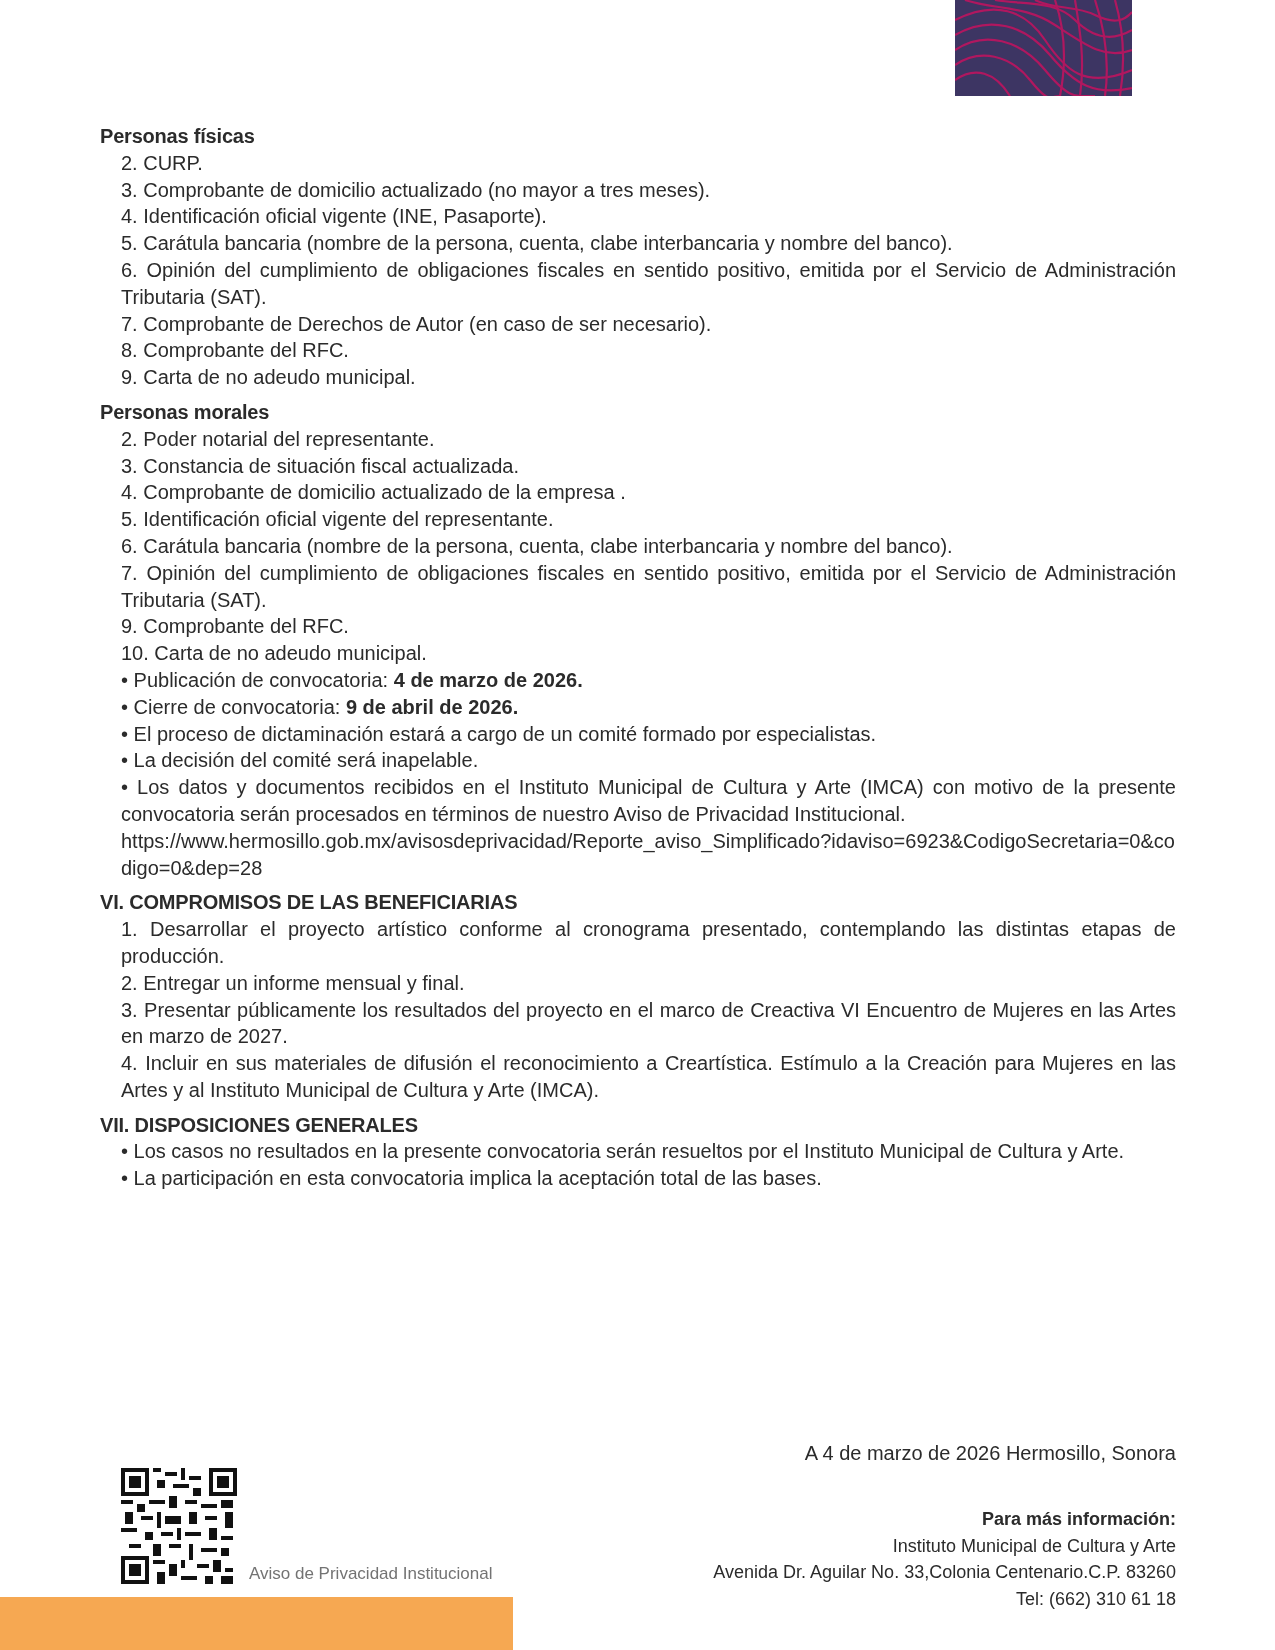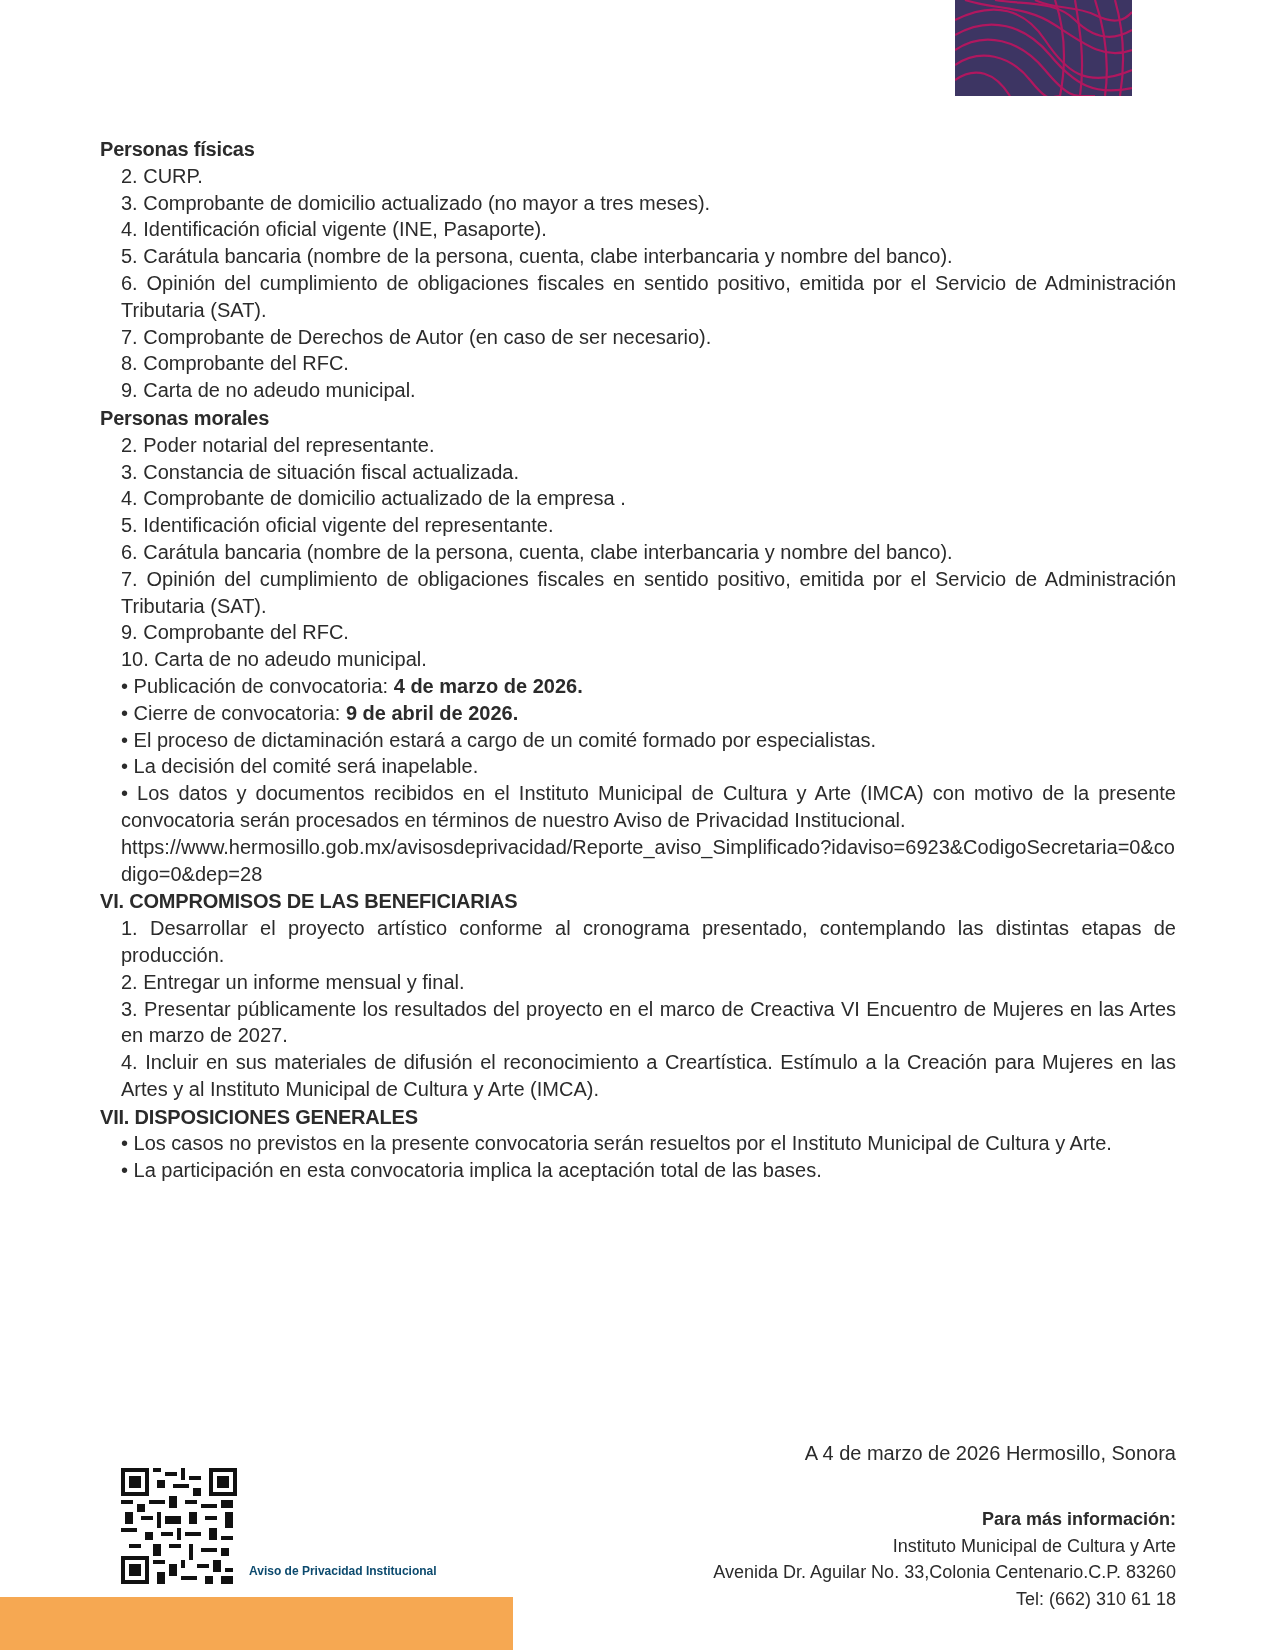--- a/index.html
+++ b/index.html
@@ -10,41 +10,41 @@
   }
   .deco {
     position: absolute; left: 955px; top: 0; width: 177px; height: 96px;
     background: #3d3563; overflow: hidden;
   }
   .deco svg { display: block; }
   .content {
     position: absolute; left: 100px; top: 123px; width: 1076px;
     font-size: 20px; line-height: 26.8px;
   }
-  .h { font-weight: bold; margin-top: 1px; letter-spacing: -0.2px; }
-  .h.first { margin-top: 13px; }
+  .h { font-weight: bold; margin-top: 8px; letter-spacing: -0.2px; }
+  .h.first { margin-top: 0; }
   .item { padding-left: 21px; text-align: justify; }
   .plain { }
   .item b { font-weight: bold; }
   .url { padding-left: 21px; word-break: break-all; }
   .signoff {
     position: absolute; right: 99px; top: 1440px; text-align: right;
     font-size: 20px; line-height: 26.8px;
   }
   .contact {
     position: absolute; right: 99px; top: 1482px; text-align: right;
     font-size: 18px; line-height: 26.5px; margin-top: 24px;
   }
   .contact .title { font-weight: bold; }
   .qr {
     position: absolute; left: 121px; top: 1468px; width: 116px; height: 116px;
   }
   .qr-label {
-    position: absolute; left: 249px; top: 1564px; font-size: 12px; font-weight: bold;
-    color: #0c4a6e;
+    position: absolute; left: 249px; top: 1564px; font-size: 17px; font-weight: normal;
+    color: #737373;
   }
   .bar {
     position: absolute; left: 0; top: 1597px; width: 513px; height: 53px;
     background: #f6a852;
   }
 </style>
 </head>
 <body>
 
 <div class="deco">
@@ -103,21 +103,21 @@
   <section>
     <div class="h">VI. COMPROMISOS DE LAS BENEFICIARIAS</div>
     <div class="item">1. Desarrollar el proyecto artístico conforme al cronograma presentado, contemplando las distintas etapas de producción.</div>
     <div class="item">2. Entregar un informe mensual y final.</div>
     <div class="item">3. Presentar públicamente los resultados del proyecto en el marco de Creactiva VI Encuentro de Mujeres en las Artes en marzo de 2027.</div>
     <div class="item">4. Incluir en sus materiales de difusión el reconocimiento a Creartística. Estímulo a la Creación para Mujeres en las Artes y al Instituto Municipal de Cultura y Arte (IMCA).</div>
   </section>
 
   <section>
     <div class="h">VII. DISPOSICIONES GENERALES</div>
-    <div class="item">• Los casos no previstos en la presente convocatoria serán resueltos por el Instituto Municipal de Cultura y Arte.</div>
+    <div class="item">• Los casos no resultados en la presente convocatoria serán resueltos por el Instituto Municipal de Cultura y Arte.</div>
     <div class="item">• La participación en esta convocatoria implica la aceptación total de las bases.</div>
   </section>
 </div>
 
 <div class="signoff">A 4 de marzo de 2026 Hermosillo, Sonora</div>
 
 <div class="contact">
   <div class="title">Para más información:</div>
   <div>Instituto Municipal de Cultura y Arte</div>
   <div>Avenida Dr. Aguilar No. 33,Colonia Centenario.C.P. 83260</div>

